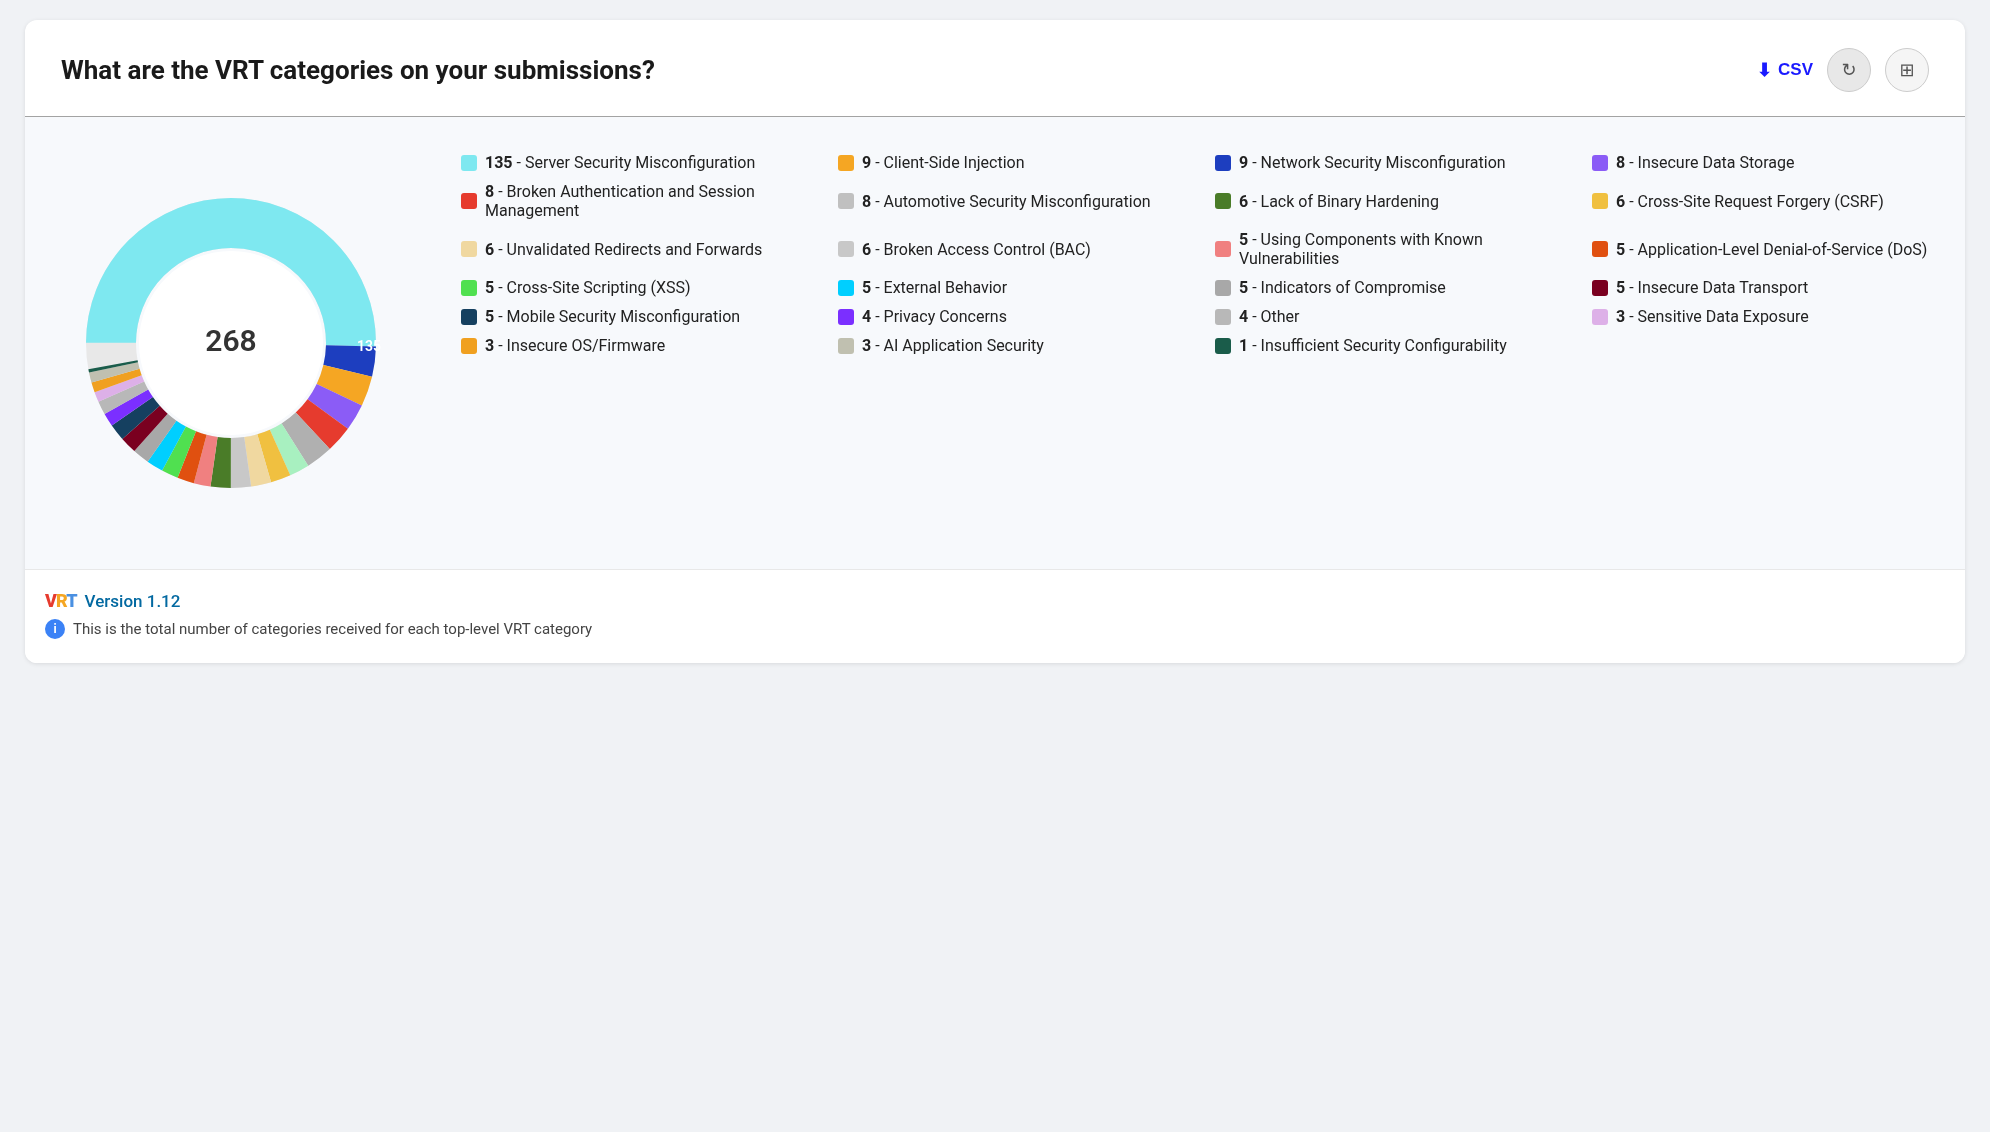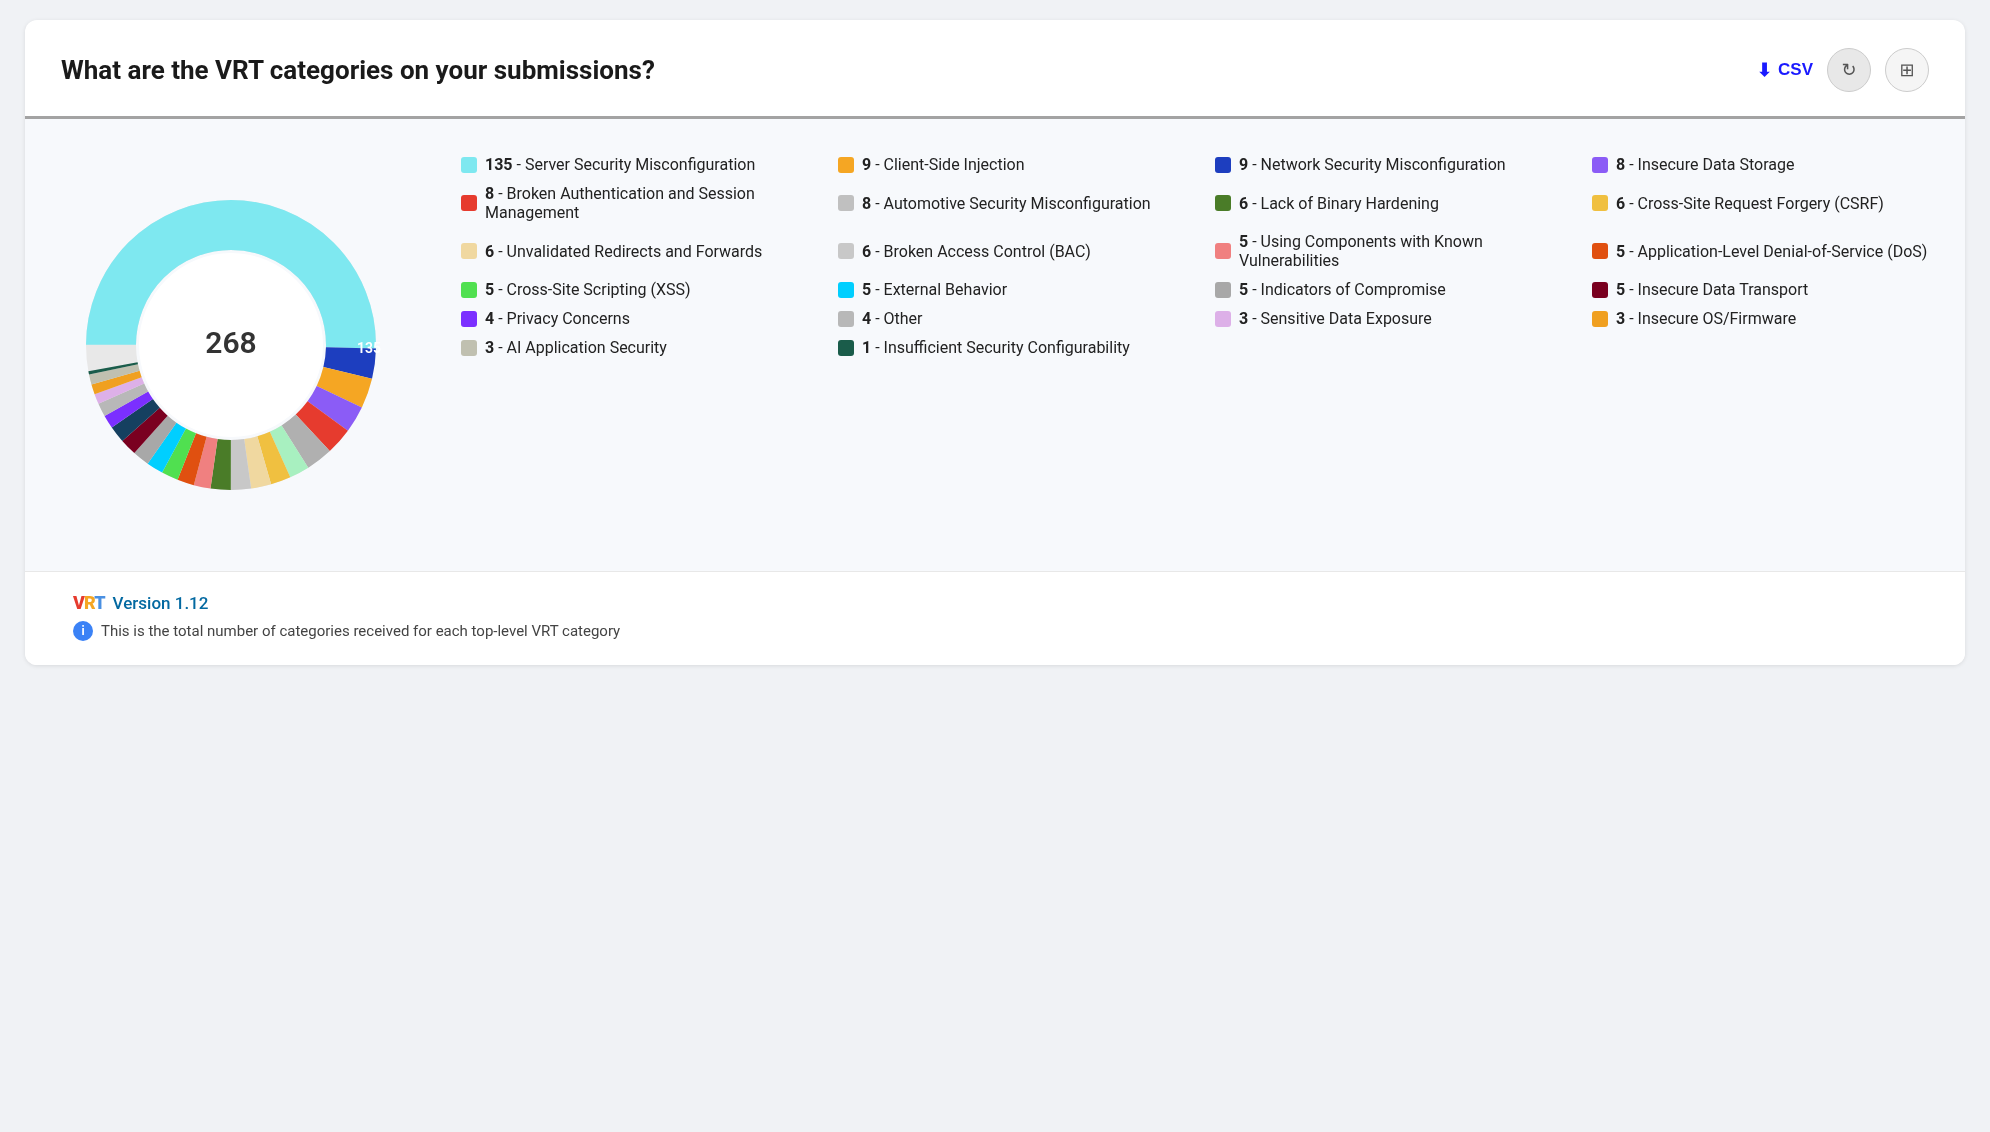--- a/index.html
+++ b/index.html
@@ -18,21 +18,21 @@
       box-shadow: 0 1px 4px rgba(0,0,0,0.1);
       width: 1940px;
       padding: 0;
       overflow: hidden;
     }
     .card-header {
       display: flex;
       align-items: center;
       justify-content: space-between;
       padding: 28px 36px 24px;
-      border-bottom: 3px solid #a3a3a3;
+      border-bottom: 1px solid #a3a3a3;
     }
     .card-title {
       font-size: 26px;
       font-weight: 700;
       color: #1a1a1a;
     }
     .header-actions {
       display: flex;
       align-items: center;
       gap: 14px;
@@ -105,21 +105,21 @@
     .legend-swatch {
       width: 16px;
       height: 16px;
       border-radius: 3px;
       flex-shrink: 0;
     }
     .legend-text strong {
       font-weight: 700;
     }
     .card-footer {
-      padding: 20px 48px 24px;
+      padding: 20px 20px 24px;
       background: #fff;
       border-top: 1px solid #e8e8e8;
     }
     .vrt-brand {
       display: flex;
       align-items: center;
       gap: 8px;
       margin-bottom: 8px;
     }
     .vrt-logo {
@@ -302,20 +302,24 @@
     </div>
         <div class="legend-item">
       <span class="legend-swatch" style="background:#a8a8a8"></span>
       <span class="legend-text"><strong>5</strong> - Indicators of Compromise</span>
     </div>
         <div class="legend-item">
       <span class="legend-swatch" style="background:#7a0020"></span>
       <span class="legend-text"><strong>5</strong> - Insecure Data Transport</span>
     </div>
         <div class="legend-item">
+      <span class="legend-swatch" style="background:#154060"></span>
+      <span class="legend-text"><strong>5</strong> - Mobile Security Misconfiguration</span>
+    </div>
+        <div class="legend-item">
       <span class="legend-swatch" style="background:#7b2fff"></span>
       <span class="legend-text"><strong>4</strong> - Privacy Concerns</span>
     </div>
         <div class="legend-item">
       <span class="legend-swatch" style="background:#b8b8b8"></span>
       <span class="legend-text"><strong>4</strong> - Other</span>
     </div>
         <div class="legend-item">
       <span class="legend-swatch" style="background:#ddb0e8"></span>
       <span class="legend-text"><strong>3</strong> - Sensitive Data Exposure</span>

